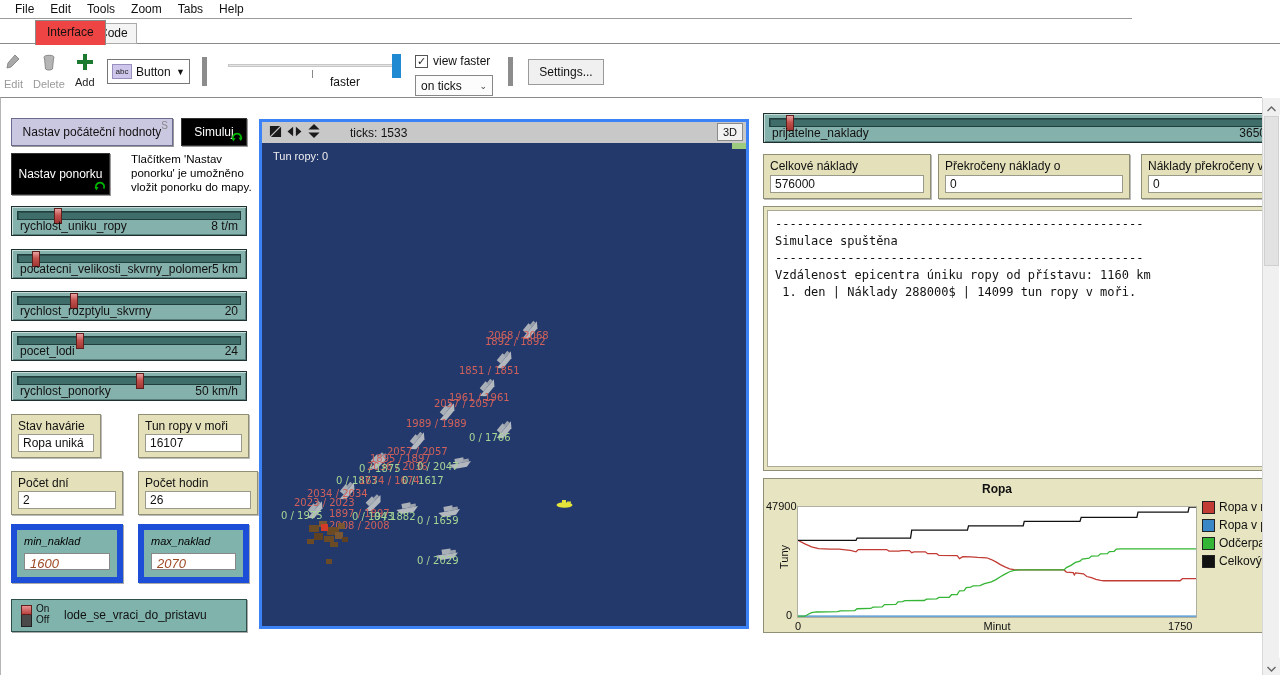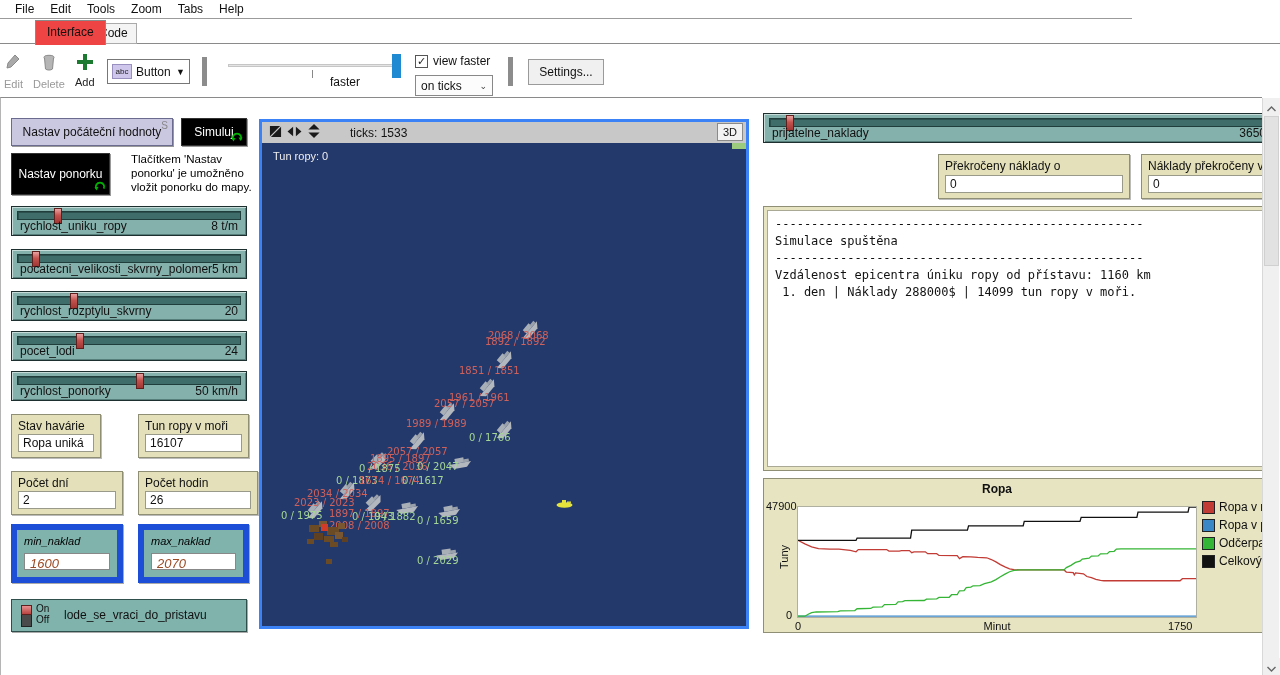--- a/index.html
+++ b/index.html
@@ -486,20 +486,24 @@
   <div class="nl-slider" style="left:762px; top:15px; width:512px; height:30px;">
     <div class="sl-track">
         <div class="sl-handle" style="left: calc(4% - 4px);"></div>
       </div>
     <div class="sl-row">
         <span>prijatelne_naklady</span>
         <span>3650</span>
       </div>
   </div>
 
+  <div class="monitor" style="left:762px; top:56px; width:168px; height:45px;">
+    <div class="m-label">Celkové náklady</div>
+    <div class="m-value">576000</div>
+  </div>
   <div class="monitor" style="left:937px; top:56px; width:192px; height:45px;">
     <div class="m-label">Překročeny náklady o</div>
     <div class="m-value">0</div>
   </div>
   <div class="monitor" style="left:1140px; top:56px; width:190px; height:45px;">
     <div class="m-label">Náklady překročeny v %</div>
     <div class="m-value">0</div>
   </div>
 
   <div class="outputw" style="left:762px; top:108px; width:512px; height:265px;">

